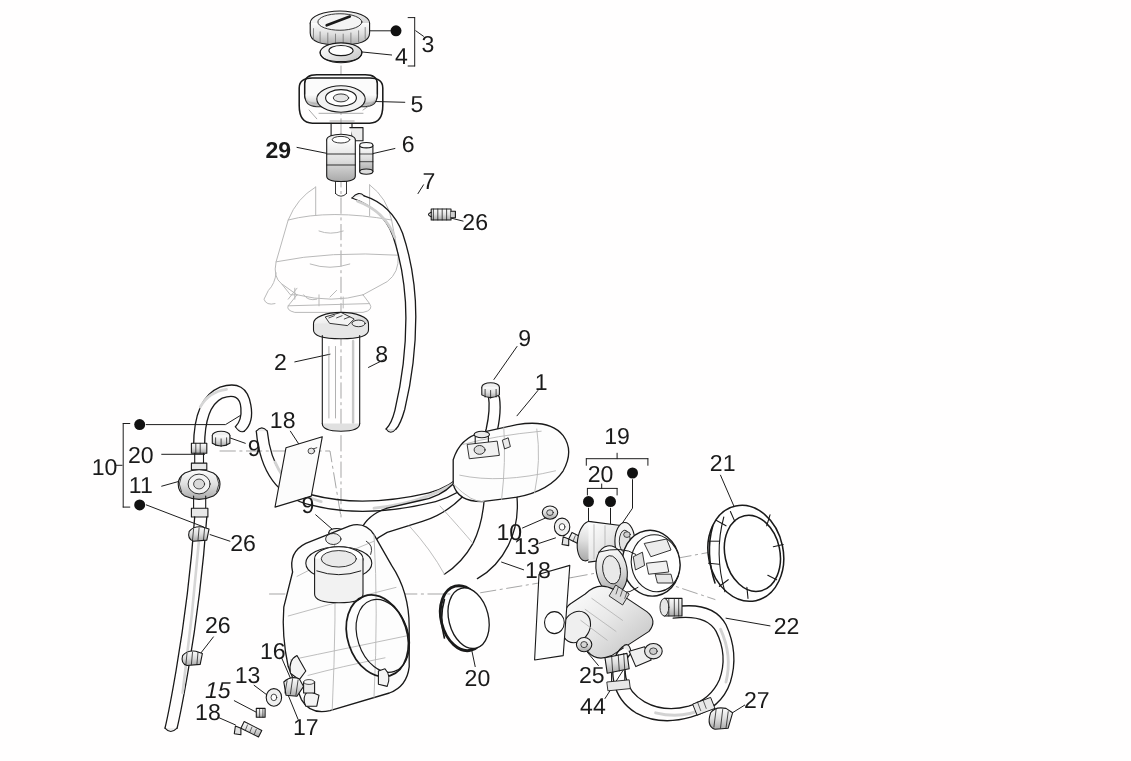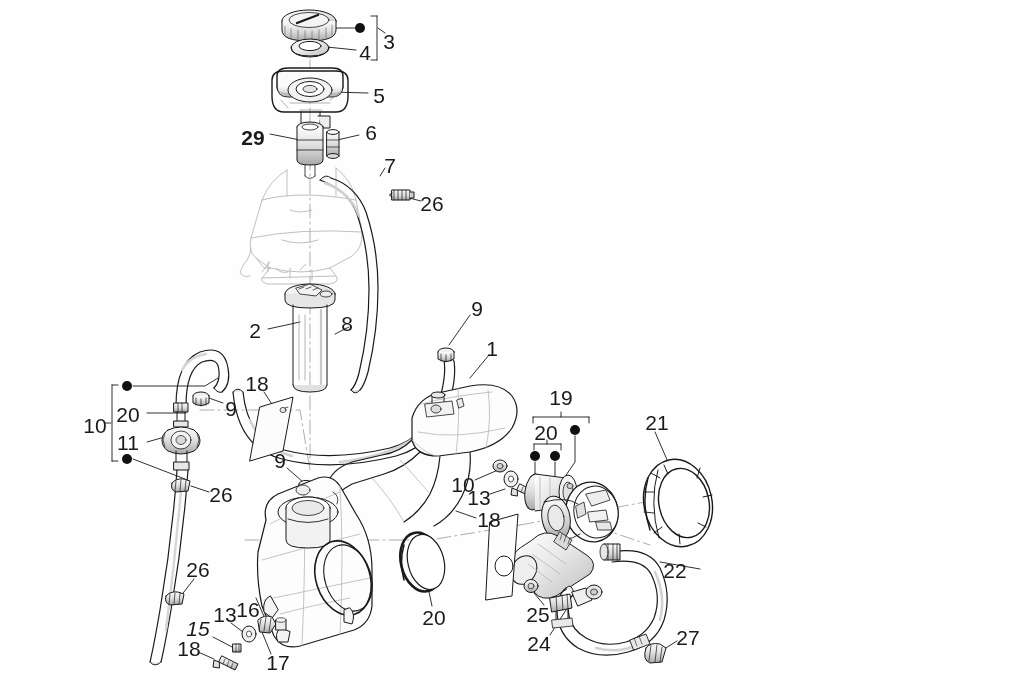--- a/index.html
+++ b/index.html
@@ -520,24 +520,24 @@
 <div class="lbl" style="left:231px;top:408px;">9</div>
 <div class="lbl" style="left:280px;top:460px;">9</div>
 <div class="lbl" style="left:561px;top:397px;">19</div>
 <div class="lbl" style="left:546px;top:432px;">20</div>
 <div class="lbl" style="left:657px;top:422px;">21</div>
 <div class="lbl" style="left:463px;top:484px;">10</div>
 <div class="lbl" style="left:479px;top:497px;">13</div>
 <div class="lbl" style="left:489px;top:519px;">18</div>
 <div class="lbl" style="left:221px;top:494px;">26</div>
 <div class="lbl" style="left:434px;top:617px;">20</div>
-<div class="lbl" style="left:675px;top:570px;">22</div>
+<div class="lbl" style="left:715px;top:570px;">22</div>
 <div class="lbl" style="left:198px;top:569px;">26</div>
-<div class="lbl" style="left:248px;top:609px;">16</div>
+<div class="lbl" style="left:248px;top:593px;">16</div>
 <div class="lbl" style="left:225px;top:614px;">13</div>
 <div class="lbl" style="left:198px;top:628px;font-style:italic;">15</div>
 <div class="lbl" style="left:278px;top:662px;">17</div>
 <div class="lbl" style="left:189px;top:648px;">18</div>
 <div class="lbl" style="left:538px;top:614px;">25</div>
-<div class="lbl" style="left:539px;top:643px;">24</div>
+<div class="lbl" style="left:539px;top:643px;">44</div>
 <div class="lbl" style="left:688px;top:637px;text-align:center;">27</div>
 
 </div>
 
 </body></html>

